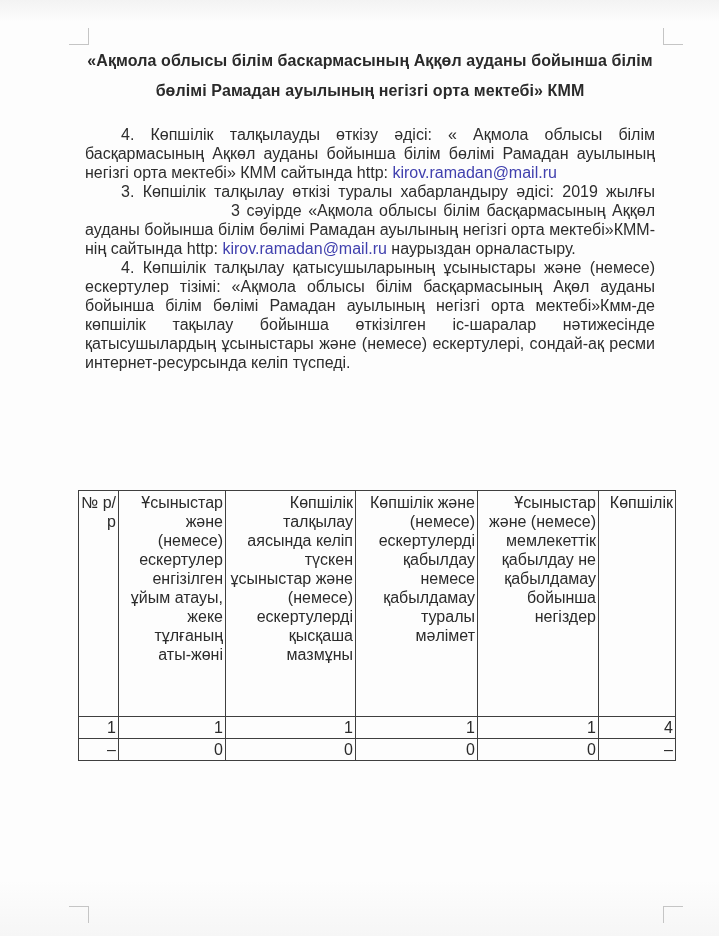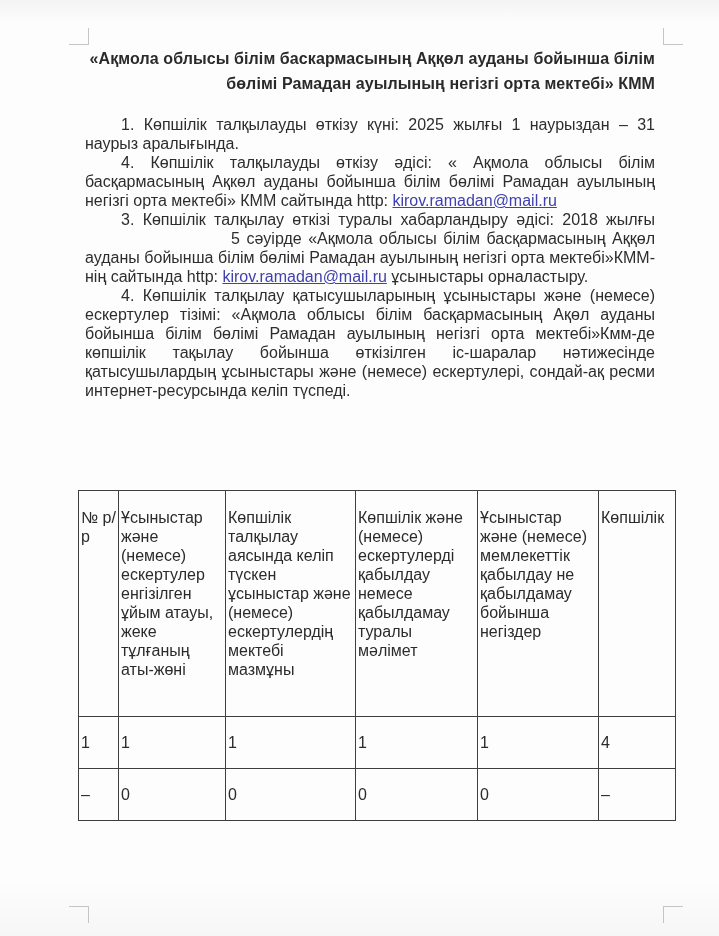--- a/index.html
+++ b/index.html
@@ -14,40 +14,40 @@
   .page { position:absolute; inset:0; background:linear-gradient(#f3f3f3 0px, #fdfdfd 22px, #fdfdfd 880px, #f6f6f6 936px); }
   
   .crop { position:absolute; width:19px; height:16px; }
   .crop-tl { left:69px;  top:28px;  border-right:1px solid #c5c5c5; border-bottom:1px solid #c5c5c5; }
   .crop-tr { left:663px; top:28px;  border-left:1px solid #c5c5c5;  border-bottom:1px solid #c5c5c5; }
   .crop-bl { left:69px;  top:906px; border-right:1px solid #c5c5c5; border-top:1px solid #c5c5c5; }
   .crop-br { left:663px; top:906px; border-left:1px solid #c5c5c5;  border-top:1px solid #c5c5c5; }
 
   .doc { position:absolute; left:85px; top:46px; width:570px; }
   .title {
-    text-align:right; font-weight:bold;
-    font-size:16px; line-height:25px; letter-spacing:0.1px;
+    text-align:center; font-weight:bold;
+    font-size:16px; line-height:30px; letter-spacing:0.1px;
     color:#2a2a2a;
   }
   .paras { margin-top:19px; font-size:16px; line-height:19px; }
   .para { margin:0; text-align:justify; text-indent:36px; color:#2d2d2d; }
-  .doclink { text-decoration:underline; cursor:pointer; white-space:nowrap; }
+  .doclink { cursor:pointer; white-space:nowrap; }
   .tabgap { display:inline-block; width:146px; }
 
   table.results {
     position:absolute; left:78px; top:490px;
     width:597px; border-collapse:collapse; table-layout:fixed;
     font-size:16px; color:#2b2b2b;
     background:#fdfdfd;
   }
   .results th, .results td {
     border:1px solid #3f3f3f;
-    text-align:left; vertical-align:top;
+    text-align:right; vertical-align:top;
     font-weight:normal;
-    padding:17px 2px;
+    padding:2px 2px;
     line-height:19px;
     overflow:hidden;
     word-wrap:break-word;
   }
   .results thead tr { height:226px; }
   .results tbody tr { height:20px; }
   .results tbody td { line-height:17px; }
 </style>
 </head>
 <body>
@@ -61,45 +61,44 @@
 
   <div class="doc">
 
     <div class="title">
       <span></span>
       <span>«Ақмола облысы білім баскармасының Аққөл ауданы бойынша білім бөлімі Рамадан ауылының негізгі орта мектебі» КММ</span><br> 
     </div>
 
     <div class="paras">
 
-      <p class="para"><span>1. Көпшілік талқылауды өткізу күні: 2025 жылғы 1 наурыздан – 31 наурыз аралығында.</span></p>
 
       <p class="para"><span>4. Көпшілік талқылауды өткізу әдісі: « Ақмола облысы білім басқармасының Ақкөл ауданы бойынша білім бөлімі Рамадан ауылының негізгі орта мектебі» КММ сайтында http:</span> <a class="doclink" style="color: rgb(64, 64, 174);">kirov.ramadan@mail.ru</a></p>
 
-      <p class="para"><span>3. Көпшілік талқылау өткізі туралы хабарландыру әдісі: 2018 жылғы</span><span class="tabgap"></span><span>5 сәуірде «Ақмола облысы білім басқармасының Аққөл ауданы бойынша білім бөлімі Рамадан ауылының негізгі орта мектебі»КММ-нің  сайтында http:</span> <a class="doclink" style="color: rgb(64, 64, 174);">kirov.ramadan@mail.ru</a> <span>ұсыныстары орналастыру.</span></p>
+      <p class="para"><span>3. Көпшілік талқылау өткізі туралы хабарландыру әдісі: 2019 жылғы</span><span class="tabgap"></span><span>3 сәуірде «Ақмола облысы білім басқармасының Аққөл ауданы бойынша білім бөлімі Рамадан ауылының негізгі орта мектебі»КММ-нің  сайтында http:</span> <a class="doclink" style="color: rgb(64, 64, 174);">kirov.ramadan@mail.ru</a> <span>наурыздан орналастыру.</span></p>
 
       <p class="para"><span>4. Көпшілік талқылау қатысушыларының ұсыныстары және (немесе) ескертулер тізімі: «Ақмола облысы білім басқармасының Ақөл ауданы бойынша білім бөлімі Рамадан ауылының негізгі орта мектебі»Кмм-де көпшілік тақылау бойынша өткізілген іс-шаралар нәтижесінде қатысушылардың ұсыныстары және (немесе) ескертулері, сондай-ақ ресми интернет-ресурсында келіп түспеді.</span></p>
 
     </div>
   </div>
 
   <table class="results">
     <colgroup>
       <col style="width:40px">
         <col style="width:107px">
         <col style="width:130px">
       <col style="width:122px">
         <col style="width:121px">
         <col style="width:77px">
     </colgroup>
     <thead>
       <tr>
         <th>№ р/р</th>
         <th>Ұсыныстар және (немесе) ескертулер енгізілген ұйым атауы, жеке тұлғаның аты-жөні</th>
-        <th>Көпшілік талқылау аясында келіп түскен ұсыныстар және (немесе) ескертулердің мектебі мазмұны</th>
+        <th>Көпшілік талқылау аясында келіп түскен ұсыныстар және (немесе) ескертулерді қысқаша мазмұны</th>
         <th>Көпшілік және (немесе) ескертулерді қабылдау немесе қабылдамау туралы мәлімет</th>
         <th>Ұсыныстар және (немесе) мемлекеттік қабылдау не қабылдамау бойынша негіздер</th>
         <th>Көпшілік</th>
       </tr>
     </thead>
     <tbody>
       <tr>
         <td>1</td>
         <td>1</td>
         <td>1</td>

